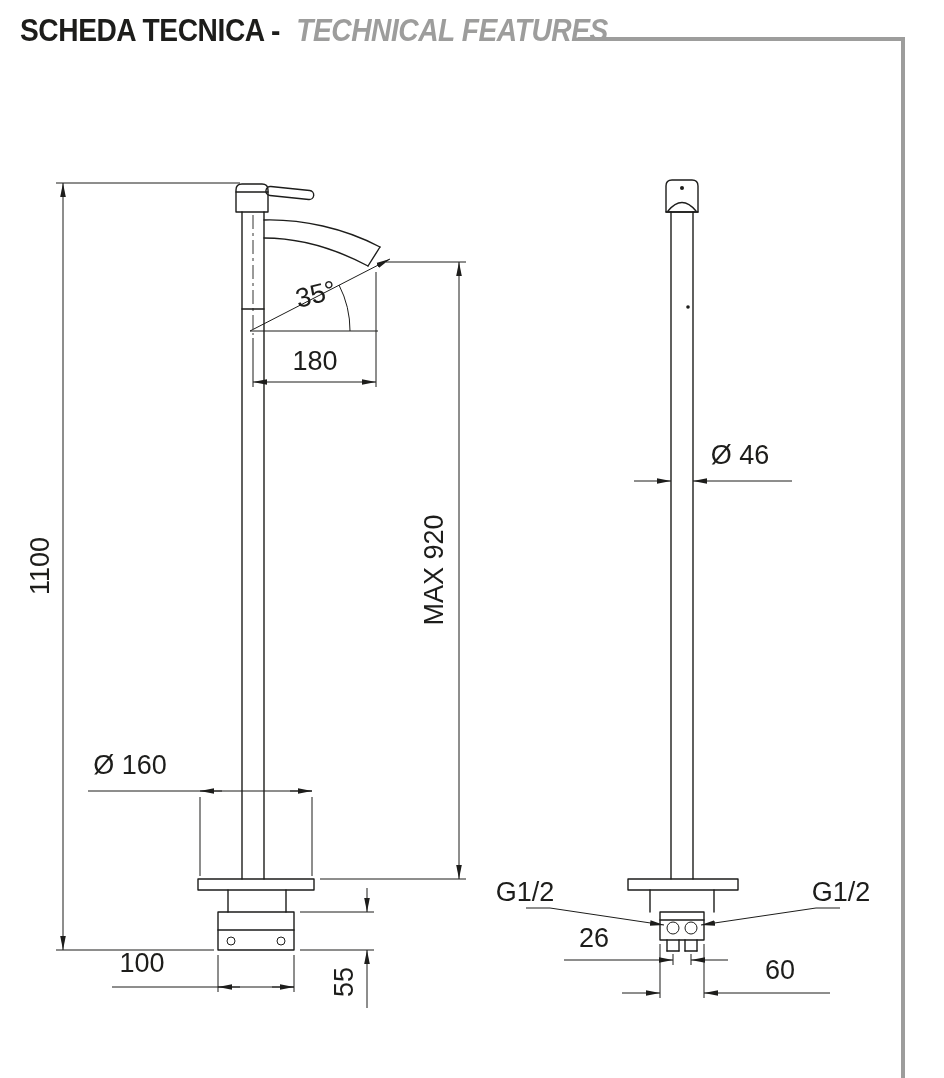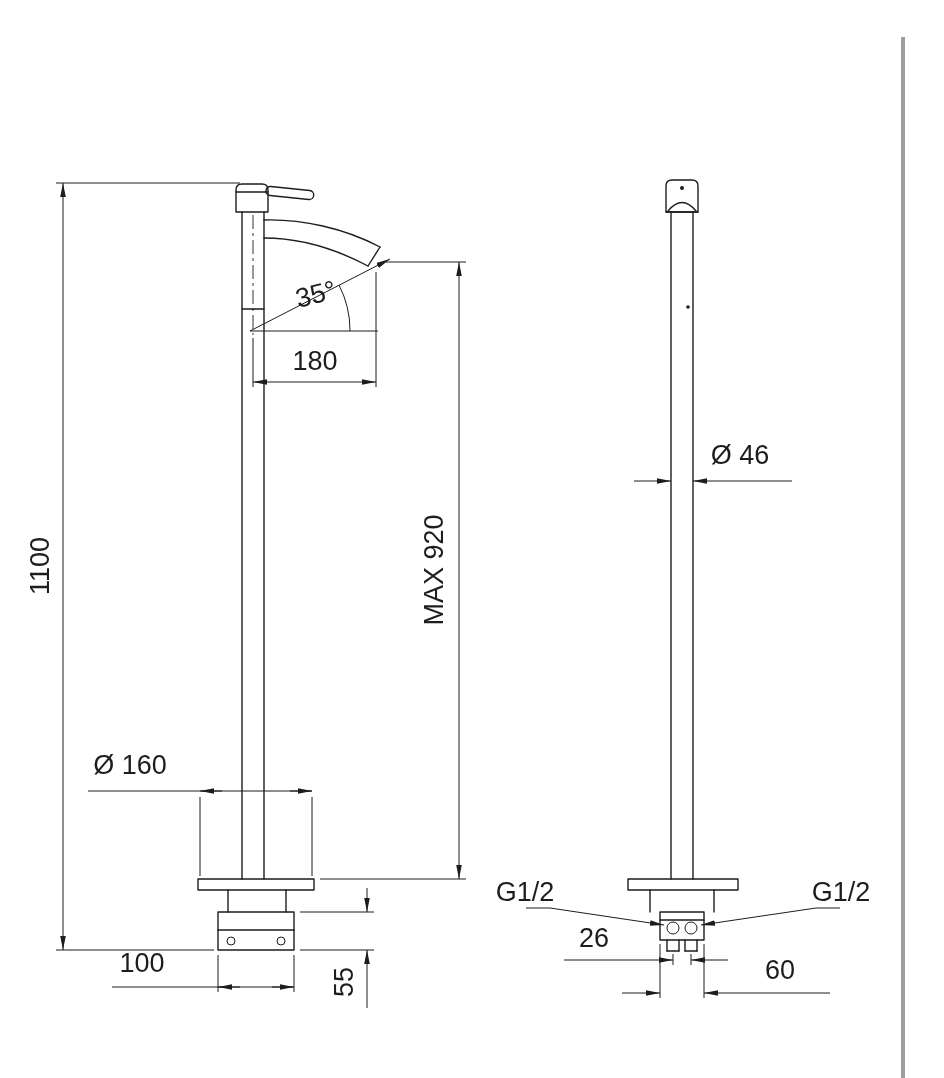--- a/index.html
+++ b/index.html
@@ -31,20 +31,27 @@
   .thin{fill:none;stroke:#1d1d1b;stroke-width:1;}
   .cl{fill:none;stroke:#1d1d1b;stroke-width:0.9;stroke-dasharray:14 4 3 4;}
   .solidfill{fill:#1d1d1b;stroke:none;}
   .dimtxt{font-family:"Liberation Sans", sans-serif;font-size:27px;fill:#1d1d1b;}
 </style>
 </head>
 <body>
 
 <div class="page">
 
+  <header class="sheet-header">
+    <h1 class="title">
+      <span class="title-it">SCHEDA TECNICA -</span>
+      <span class="title-en">TECHNICAL FEATURES</span>
+    </h1>
+    <div class="header-rule"></div>
+  </header>
 
   <div class="side-rule"></div>
 
   <svg class="drawing" width="944" height="1078" viewBox="0 0 944 1078" xmlns="http://www.w3.org/2000/svg">
 
     <defs>
       <marker id="arrow" viewBox="0 0 14 7" refX="14" refY="3.5" markerWidth="14" markerHeight="7" markerUnits="userSpaceOnUse" orient="auto-start-reverse">
         <polygon points="14,3.5 0,0.7 0,6.3" fill="#1d1d1b"></polygon>
       </marker>
     </defs>

